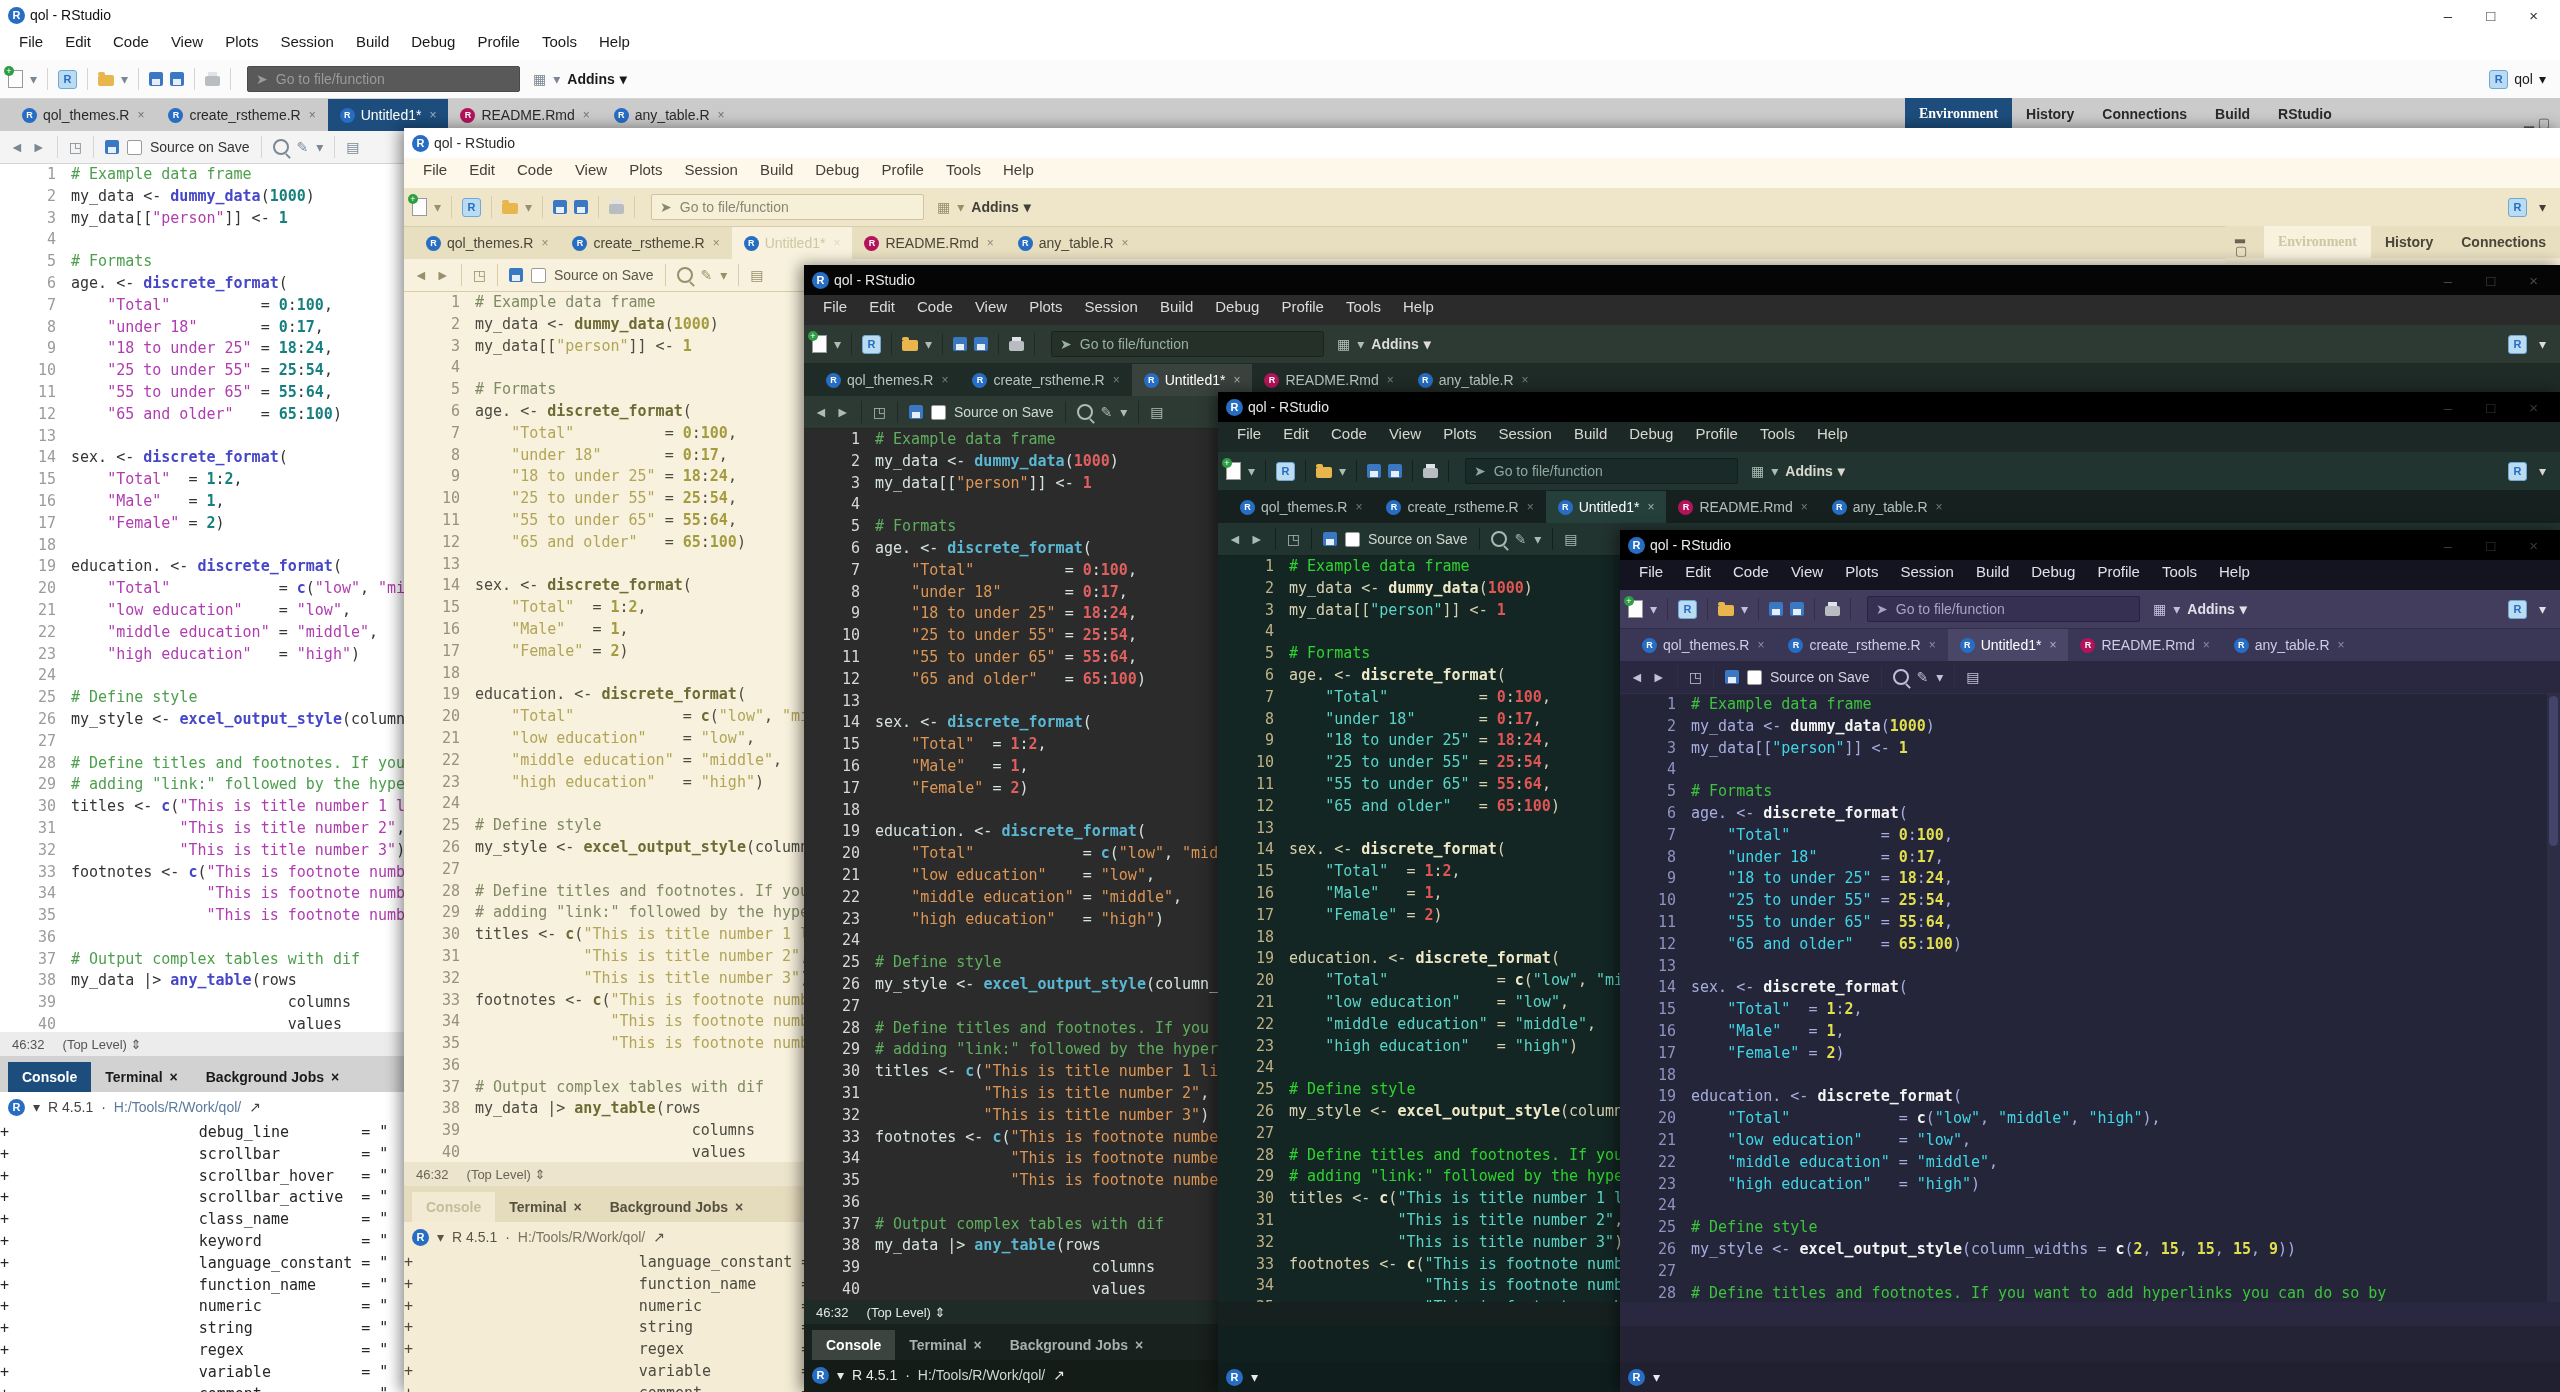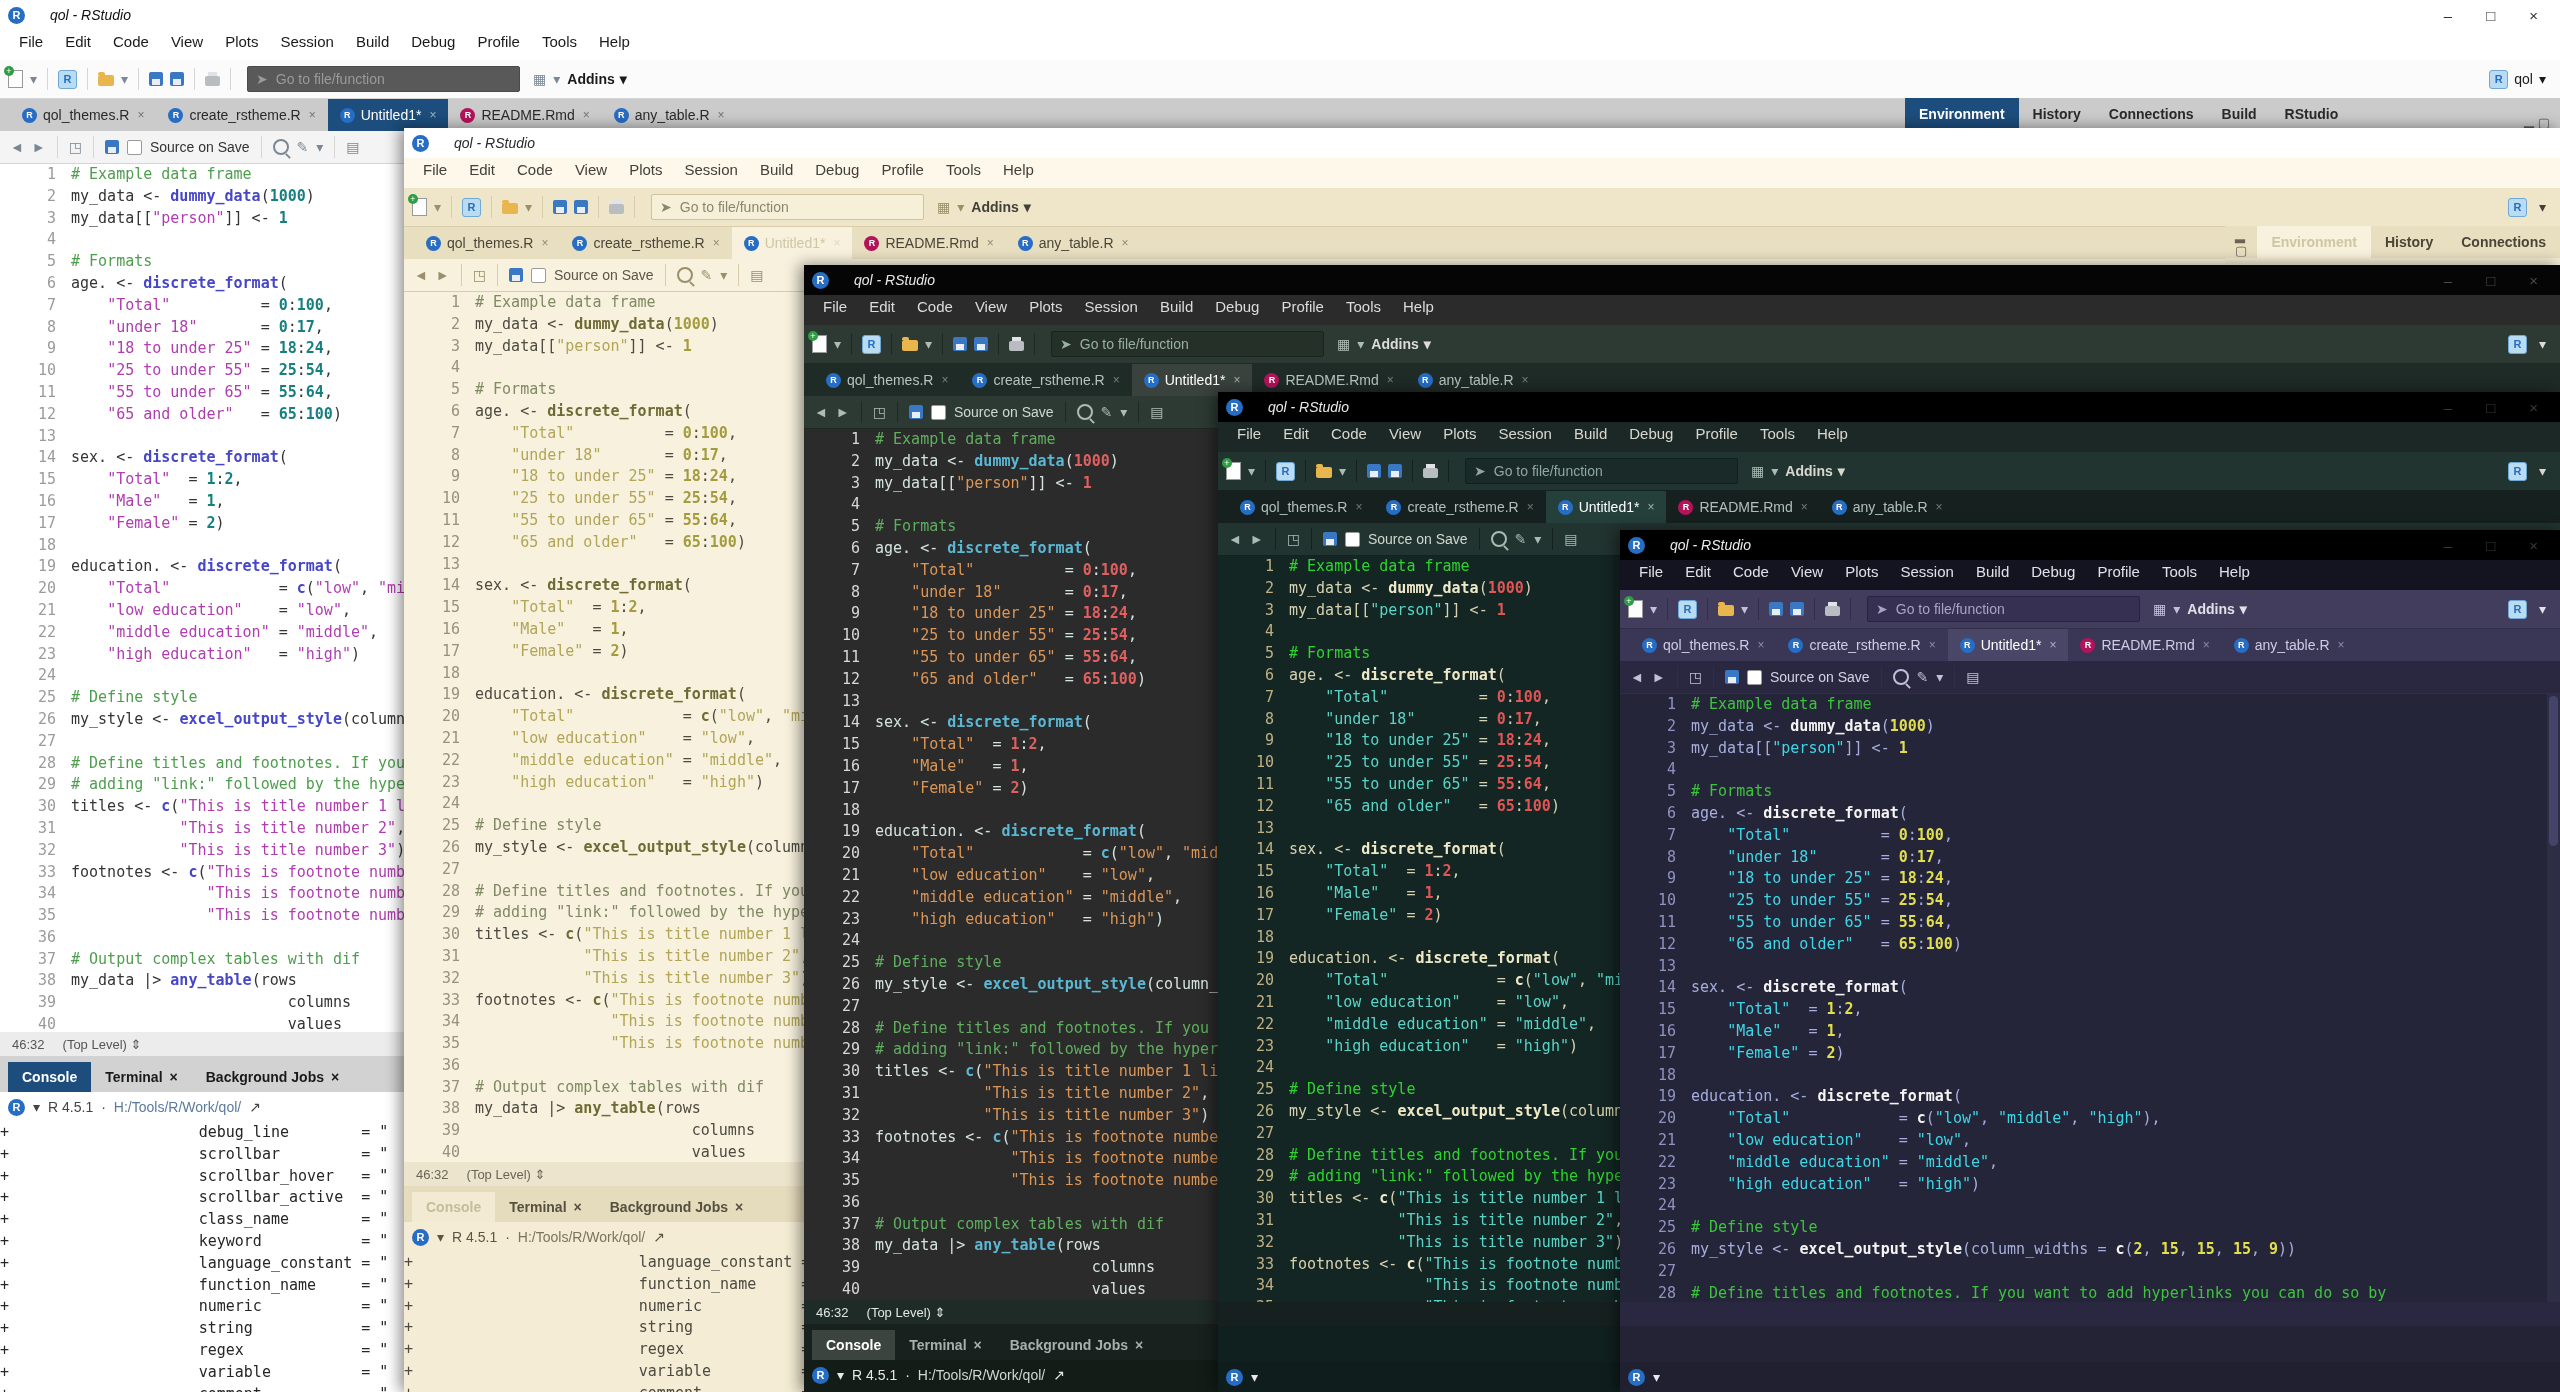--- a/index.html
+++ b/index.html
@@ -4,21 +4,21 @@
 <title>qol - RStudio</title>
 <style>
   html,body{margin:0;padding:0;background:#000;}
   #screen{position:relative;width:2560px;height:1392px;overflow:hidden;
           font-family:"Liberation Sans",sans-serif;background:#fff;}
   .window{position:absolute;right:0;bottom:0;display:flex;flex-direction:column;
           box-shadow:-4px 0 14px rgba(0,0,0,.45);background:var(--ed);}
   
   .titlebar{height:30px;flex:0 0 30px;background:var(--tb);color:var(--tbt);
             display:flex;align-items:center;padding:0 8px;font-size:14px;}
-  .title-text{margin-left:25px;font-style:italic;}
+  .title-text{margin-left:5px;}
   .win-controls{margin-left:auto;display:flex;gap:34px;padding-right:14px;font-size:15px;color:var(--wc);}
   .menubar{height:30px;flex:0 0 30px;background:var(--mb);color:var(--mbt);
            display:flex;align-items:flex-start;gap:4px;padding:0 10px;font-size:15px;}
   .menu-item{padding:3px 9px;}
   .toolbar{height:38px;flex:0 0 38px;background:var(--tlb);border-bottom:1px solid var(--tlbb);
            display:flex;align-items:center;gap:7px;padding:0 8px;}
   .tsep{width:1px;height:22px;background:var(--tlbb);margin:0 3px;}
   .goto-box{width:255px;height:24px;background:var(--gob);border:1px solid var(--gobr);
             border-radius:2px;color:var(--got);font-size:14px;display:flex;align-items:center;
             gap:8px;padding:0 8px;margin:0 6px;}
@@ -53,21 +53,21 @@
   .ctab.active{background:var(--ctab);color:var(--ctabt);}
   .rline{height:30px;flex:0 0 30px;background:var(--cb);display:flex;align-items:center;gap:8px;
          padding:0 8px;font-size:14px;color:var(--rlt);}
   .rpath{color:var(--rpath);}
   .console-out{flex:1;background:var(--cb);color:var(--ct);overflow:hidden;}
   .crow{height:21.8px;line-height:21.8px;font-size:15px;white-space:pre;}
   
   .envpane{position:absolute;top:98px;right:0;}
   .env-tabs{height:32px;display:flex;align-items:flex-end;background:var(--ts);}
   .etab{height:32px;display:flex;align-items:center;padding:0 14px;font-size:14px;font-weight:bold;color:var(--tabt);}
-  .etab.active{background:var(--tabab);color:var(--tabat);}
+  .etab.active{background:var(--tabab);color:var(--tabat);font-family:Liberation Serif, serif;}
   .env-content{background:var(--cb);}
   .pane-mins{display:flex;gap:8px;align-items:center;padding:0 10px;color:var(--sbt);font-size:13px;}
   
   .ic{display:inline-flex;align-items:center;justify-content:center;flex:0 0 auto;}
   .ic-rlogo{width:17px;height:17px;border-radius:50%;background:#276dc3;color:#fff;
             font-size:11px;font-weight:bold;}
   .ic-rcube{width:17px;height:17px;border-radius:3px;background:#b9dcf2;border:1px solid #6fa8d4;
             color:#276dc3;font-size:11px;font-weight:bold;}
   .ic-newfile{width:13px;height:16px;background:#fdfdfd;border:1px solid #999;position:relative;}
   .ic-newfile i{position:absolute;left:-5px;top:-5px;width:10px;height:10px;border-radius:50%;

